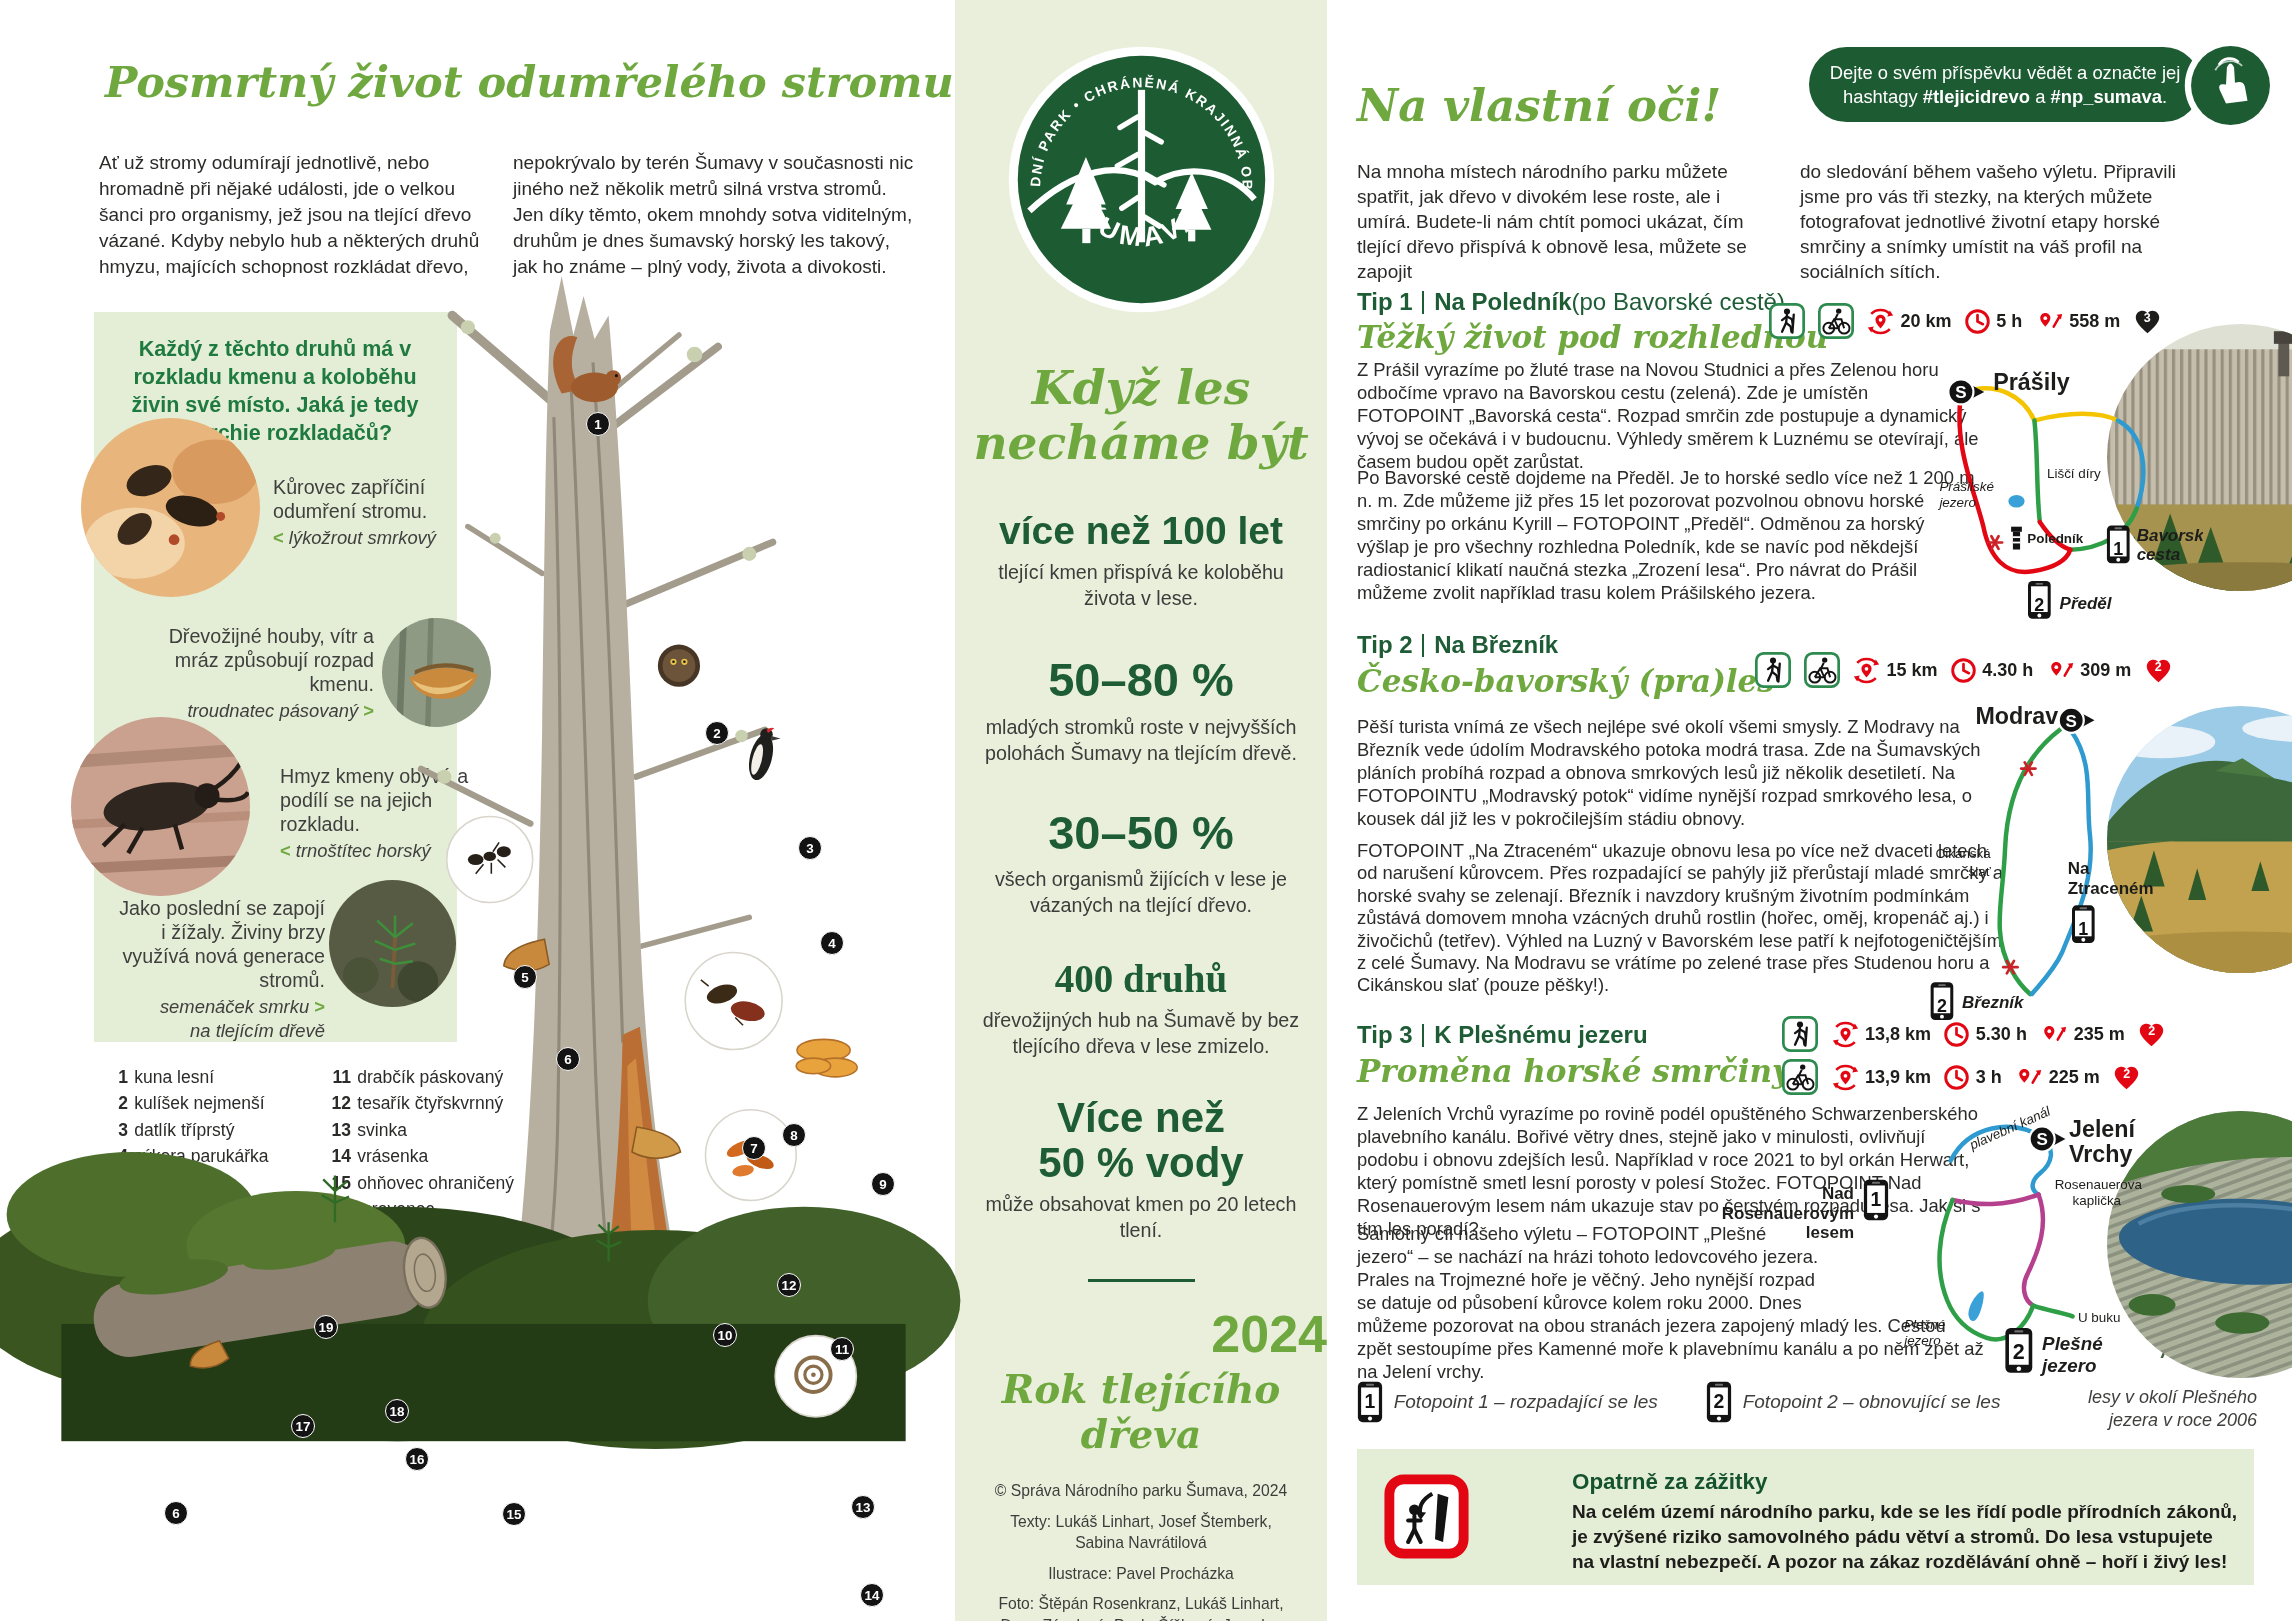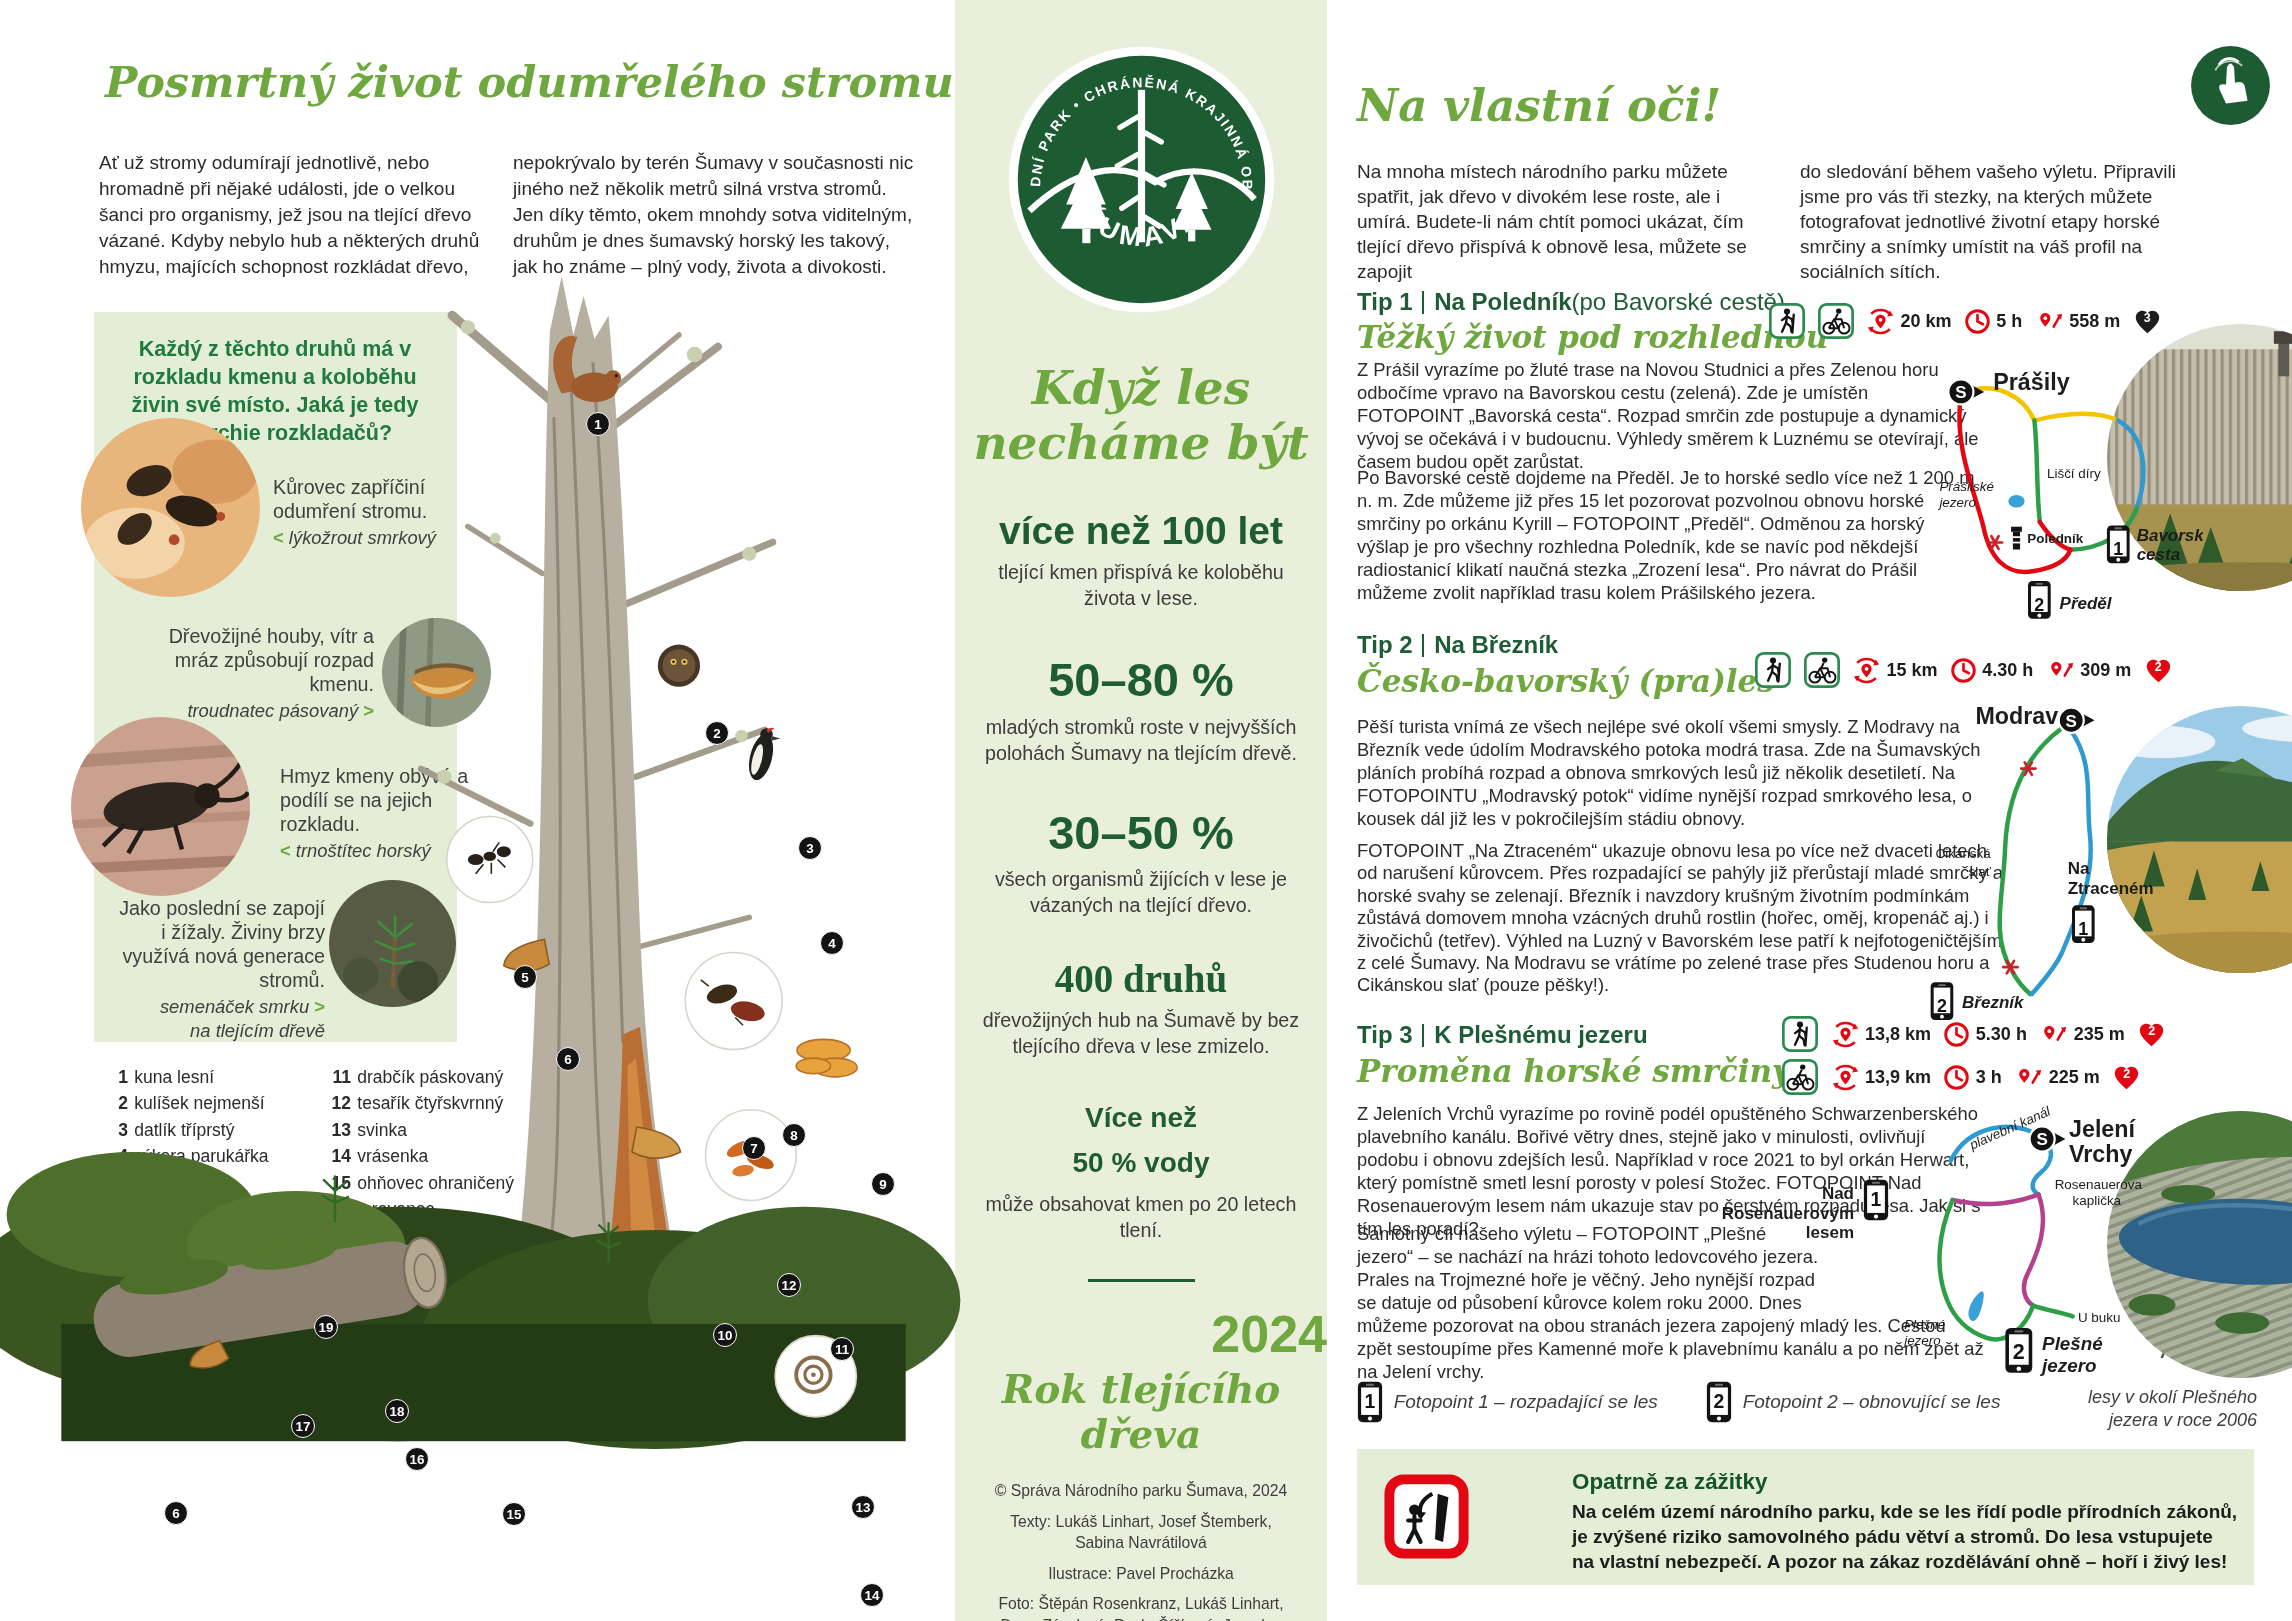--- a/index.html
+++ b/index.html
@@ -436,21 +436,21 @@
     </div>
     <div style="margin-top:39px;">
       <div class="stat-val" style="font-size:47px;">30–50 %</div>
       <div class="stat-desc">všech organismů žijících v lese je vázaných na tlející dřevo.</div>
     </div>
     <div style="margin-top:38px;">
       <div class="stat-val" style="font-size:39px;font-family:Liberation Serif, serif;">400 druhů</div>
       <div class="stat-desc">dřevožijných hub na Šumavě by bez tlejícího dřeva v lese zmizelo.</div>
     </div>
     <div style="margin-top:36px;">
-      <div class="stat-val" style="font-size:28px;line-height:45px;margin-top:20px;">
+      <div class="stat-val" style="font-size:42px;line-height:45px;margin-top:20px;">
         <div>Více než</div>
         <div>50 % vody</div>
       </div>
       <div class="stat-desc">může obsahovat kmen po 20 letech tlení.</div>
     </div>
 
     <div class="mid-divider"></div>
 
     <div style="margin-top:21.5px;font-size:52px;font-weight:bold;color:#6fa83f;text-align:right;">2024</div>
     <div class="mid-h" style="font-size:39px;line-height:45px;margin-top:3.6px;">
@@ -460,20 +460,24 @@
 
     <div class="credits" style="margin-top:23px;">
       <p>© Správa Národního parku Šumava, 2024</p>
       <p>Texty: Lukáš Linhart, Josef Štemberk, Sabina Navrátilová</p>
       <p>Ilustrace: Pavel Procházka</p>
       <p>Foto: Štěpán Rosenkranz, Lukáš Linhart, Dana Zývalová, Pavla Čížková, Jaroslav Červenka, Josef Štemberk</p>
 
     </div>
   </div>
 
+  <div class="abs banner">
+    <div>Dejte o svém příspěvku vědět a označte jej</div>
+    <div><span>hashtagy </span><b>#tlejicidrevo</b><span> a </span><b>#np_sumava</b><span>.</span></div>
+  </div>
   <svg class="abs" style="left:2183px;top:38px;" width="95" height="95" viewBox="0 0 106 106">
     <circle cx="53" cy="53" r="51" fill="#fff"></circle>
     <circle cx="53" cy="53" r="44" fill="#1d5b33"></circle>
     <path d="M40,30 a14,14 0 0 1 22,-3" stroke="#fff" stroke-width="3" fill="none"></path>
     <path d="M36,36 a19,19 0 0 1 30,-5" stroke="#fff" stroke-width="2" fill="none" opacity="0.7"></path>
     <path d="M49,33 q4,-9 8,0 l1,17 q9,-3 11,4 l3,16 l-24,3 l-7,-15 q-3,-8 7,-6 z" fill="#fff"></path>
   </svg>
 
   <div class="abs r-head script">Na vlastní oči!</div>
   <div class="abs r-intro" style="left:1357px;top:159px;width:414px;">Na mnoha místech národního parku můžete spatřit, jak dřevo v divokém lese roste, ale i umírá. Budete-li nám chtít pomoci ukázat, čím tlející dřevo přispívá k obnově lesa, můžete se zapojit</div>

